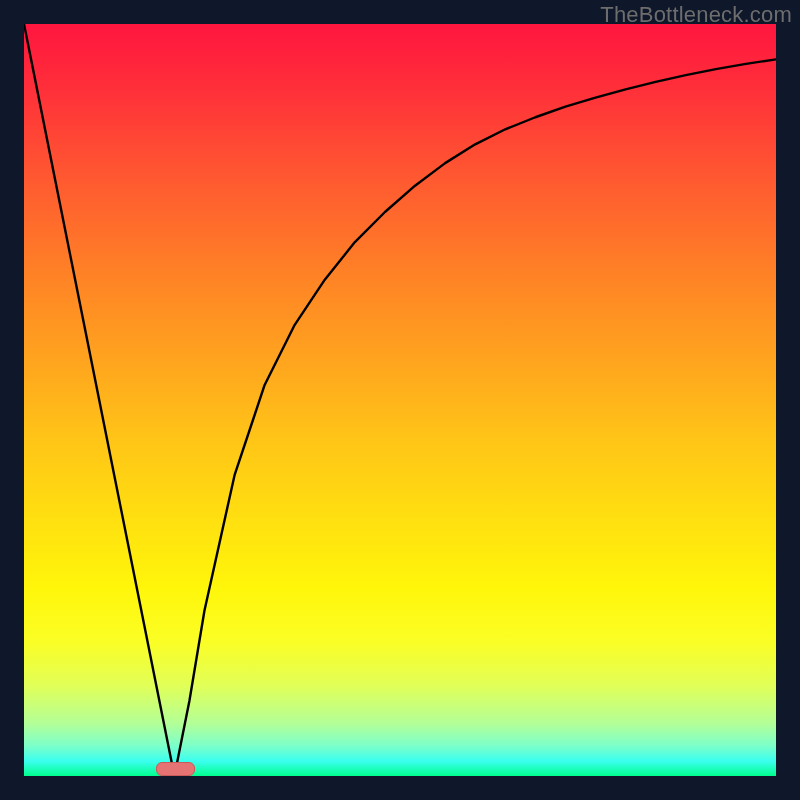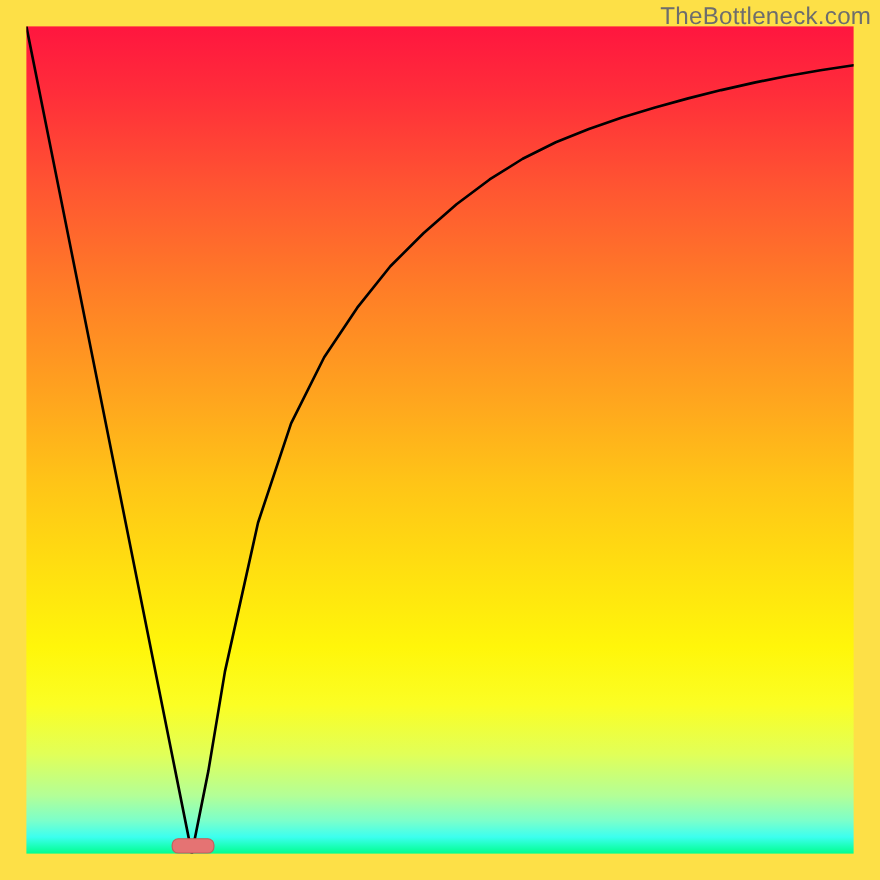--- a/index.html
+++ b/index.html
@@ -6,21 +6,21 @@
     margin: 0;
     padding: 0;
     width: 800px;
     height: 800px;
     overflow: hidden;
   }
   .chart-container {
     position: relative;
     width: 800px;
     height: 800px;
-    background: #fde047;
+    background: #0f172a;
   }
   .plot-area {
     position: absolute;
     left: 24px;
     top: 24px;
     width: 752px;
     height: 752px;
     background: linear-gradient(to bottom,
       #ff163f 0%,
       #ff2d3a 8%,

